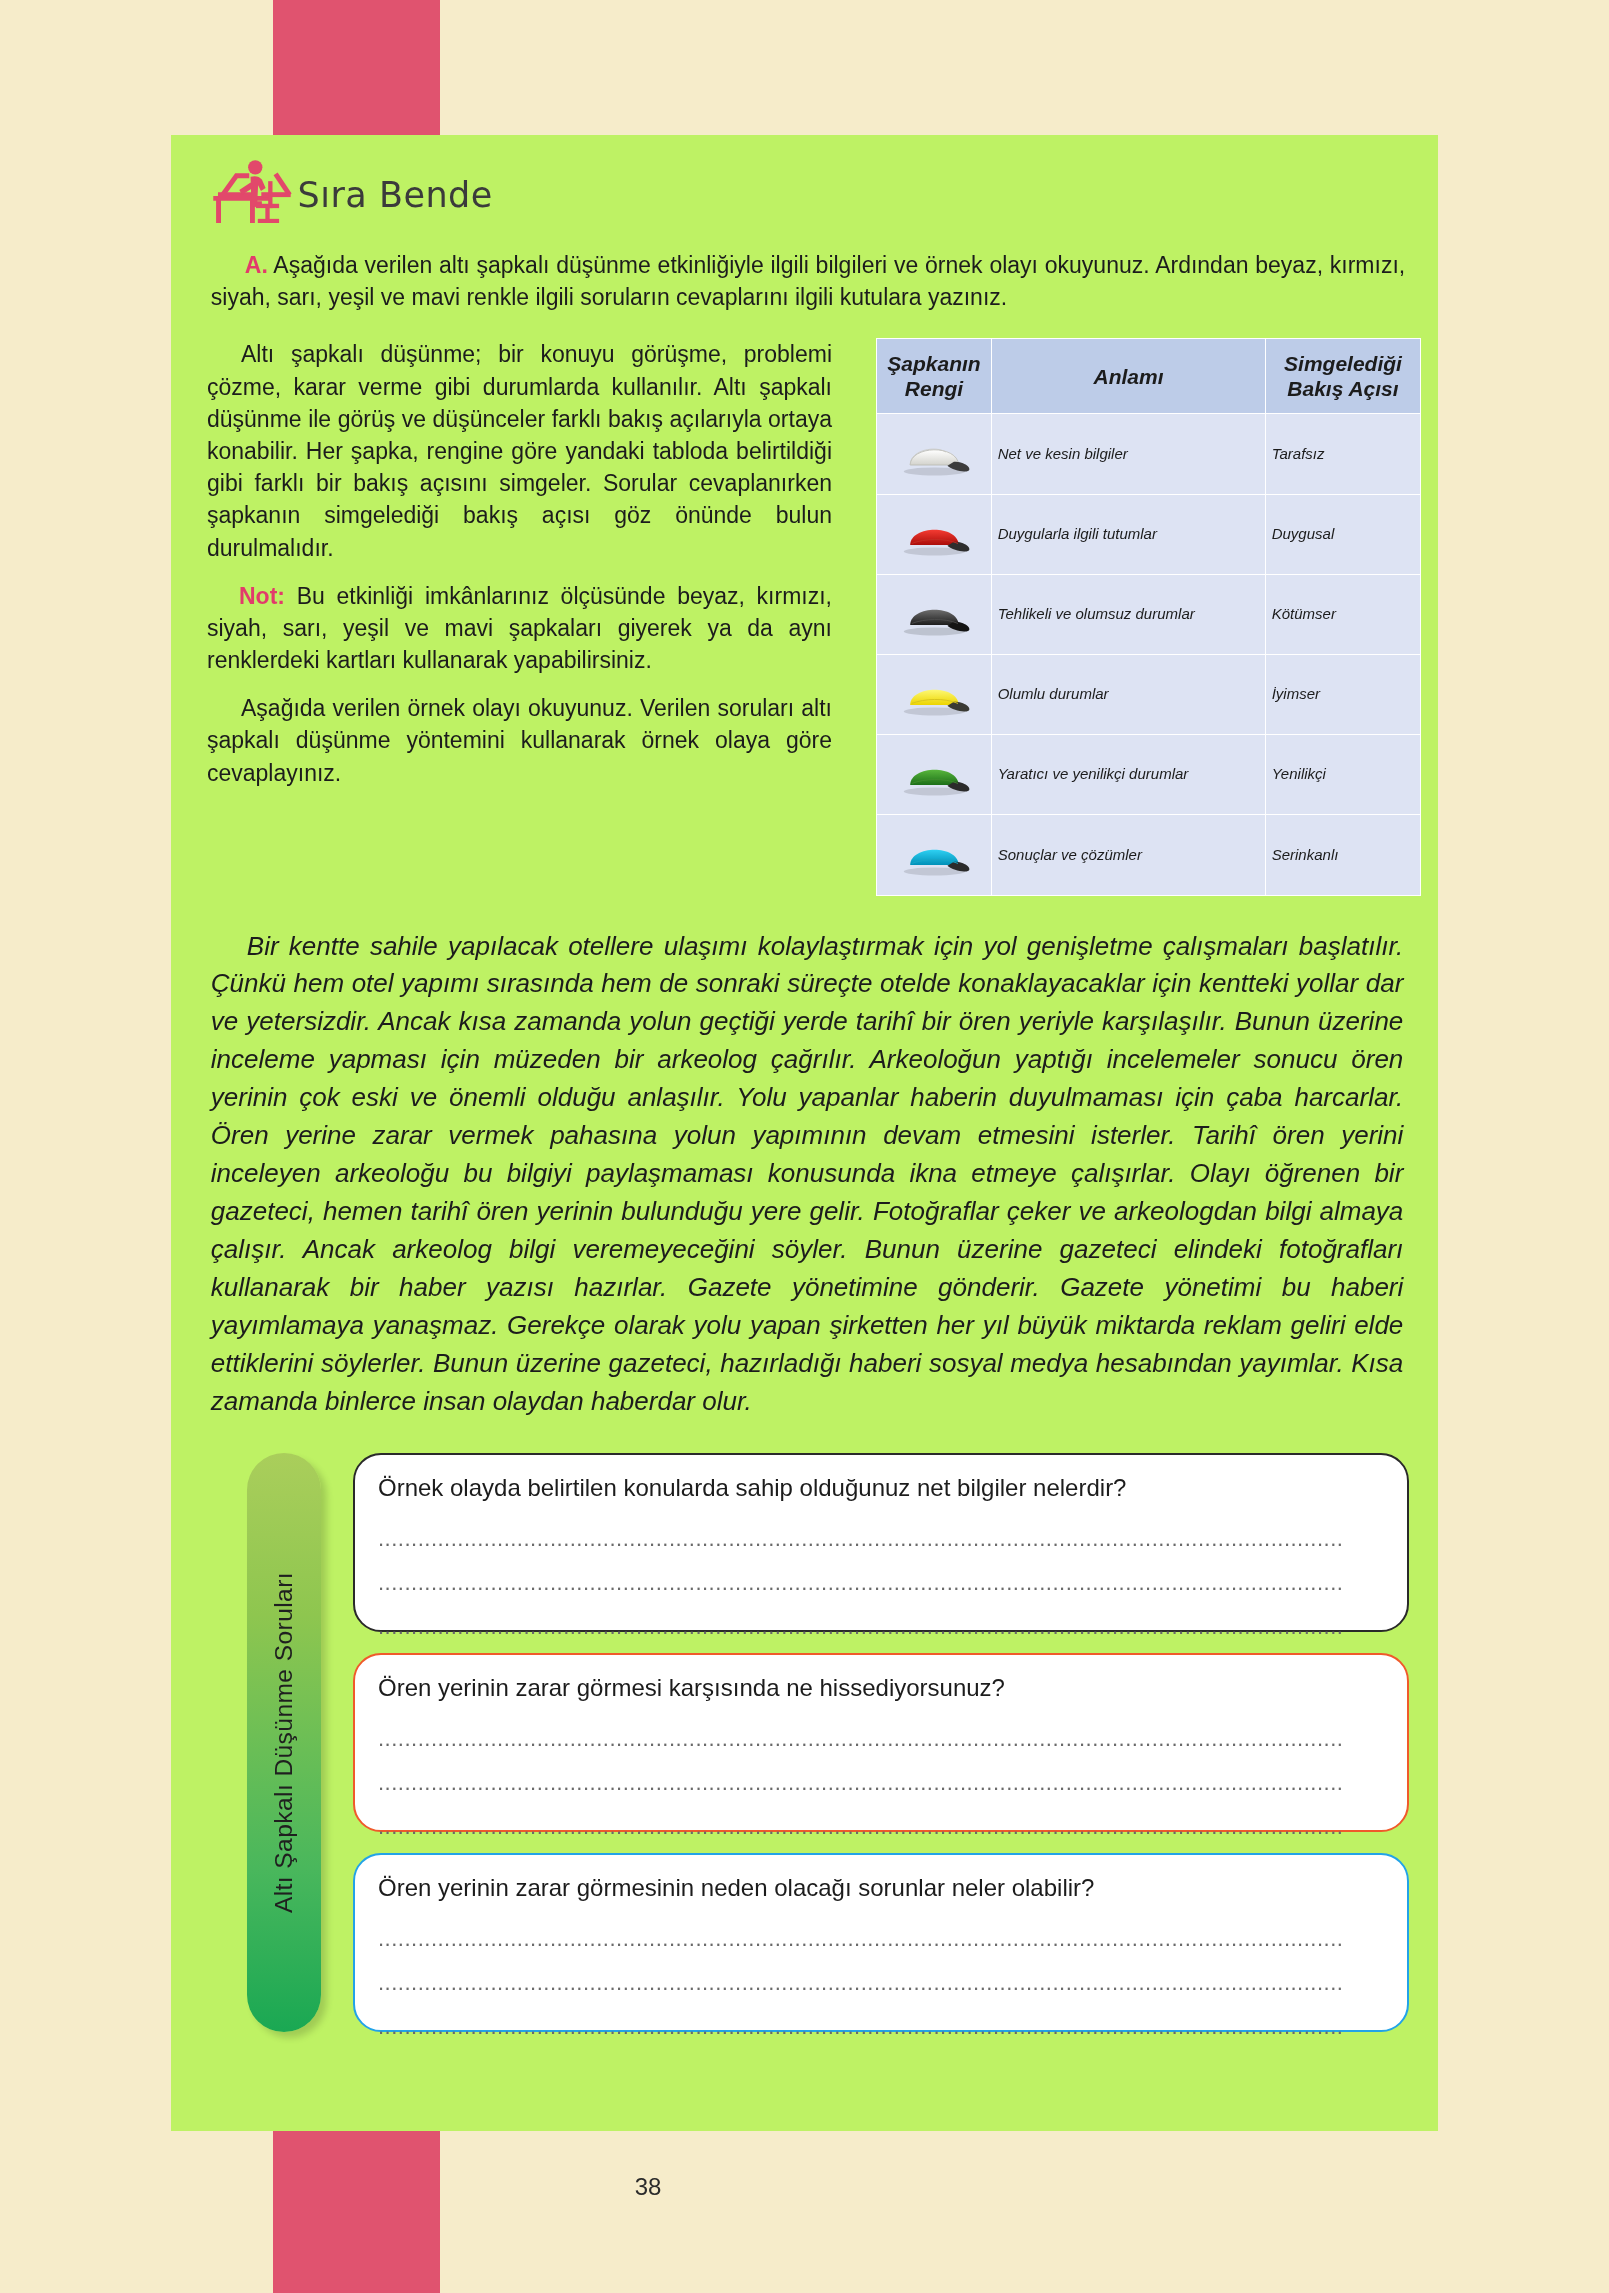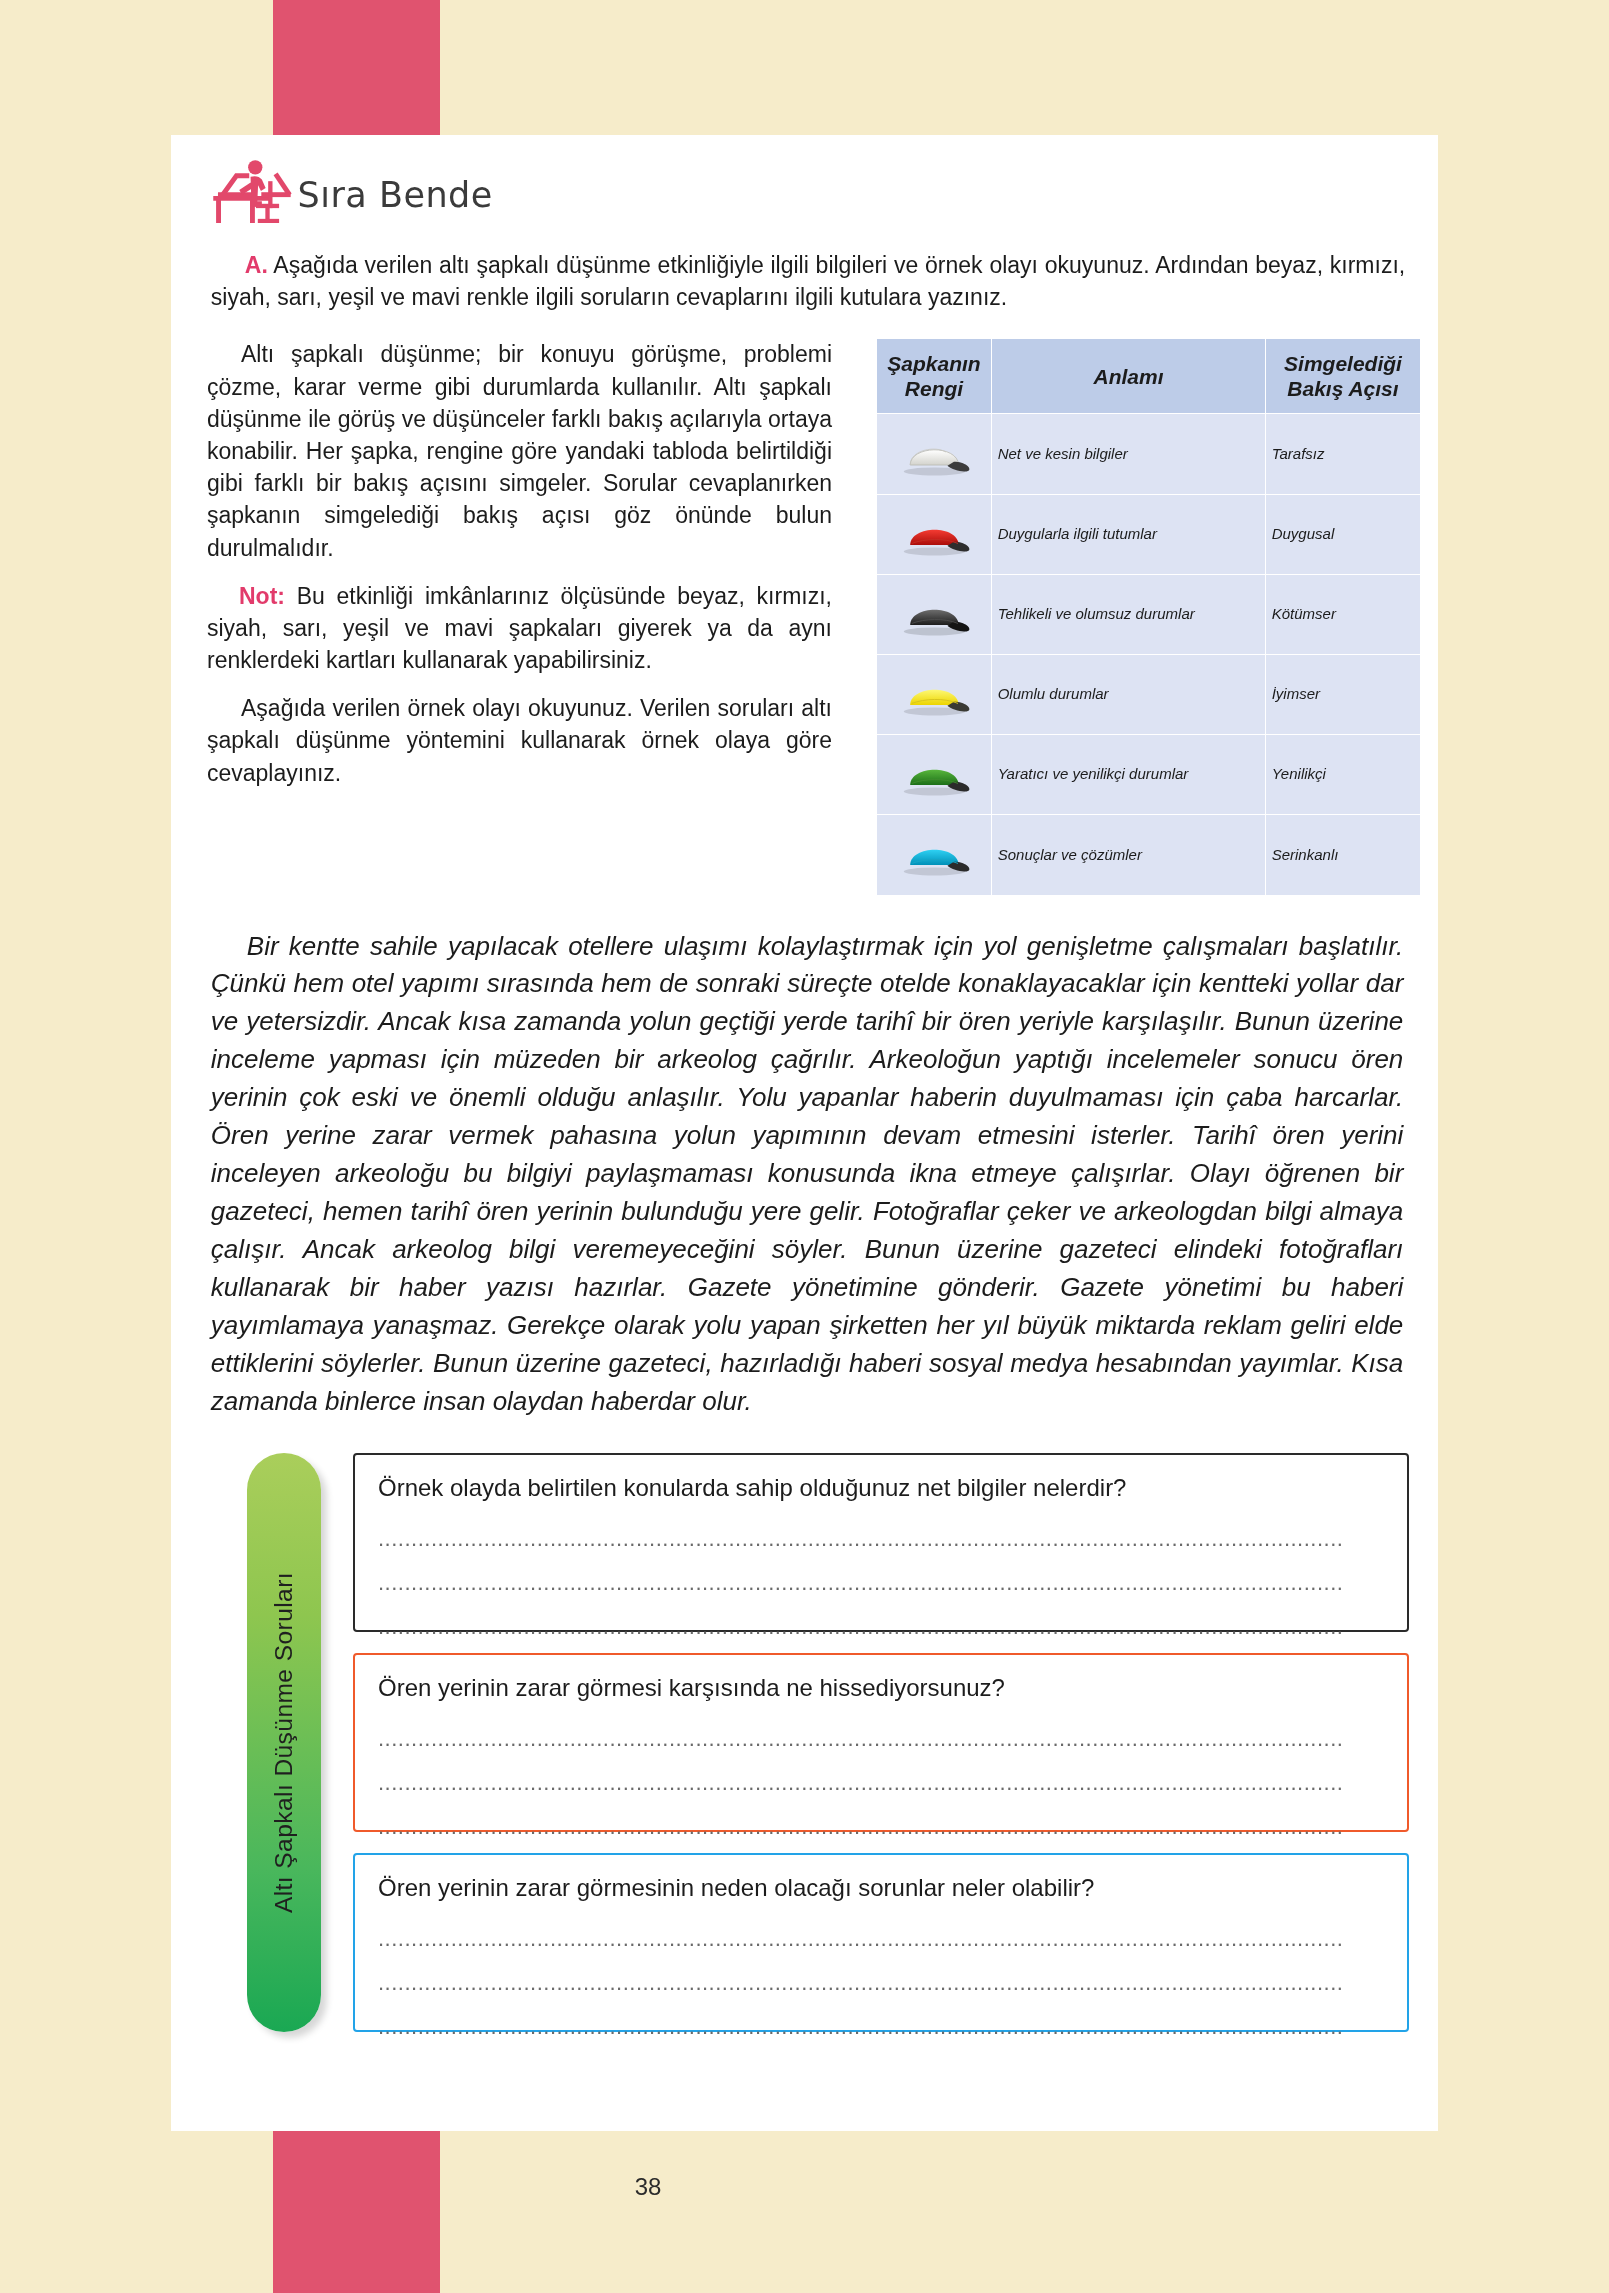--- a/index.html
+++ b/index.html
@@ -33,21 +33,21 @@
     background: #e0536f;
   }
 
   
   .page-sheet {
     position: absolute;
     left: 171px;
     top: 135px;
     width: 1267px;
     height: 1996px;
-    background: #ffffff;
+    background: #bef264;
     box-sizing: border-box;
   }
 
   .page-inner {
     position: absolute;
     left: 36px;
     top: 9.5px;
     width: 1202px;
   }
 
@@ -193,21 +193,21 @@
     letter-spacing: 0.4px;
     white-space: nowrap;
   }
   .qboxes {
     flex: 1;
     display: flex;
     flex-direction: column;
     gap: 21px;
   }
   .qbox {
-    border-radius: 4px;
+    border-radius: 28px;
     box-sizing: border-box;
     height: 179px;
     padding: 17px 23px 0 23px;
     background: #ffffff;
   }
   .qbox.white-hat { border: 2.4px solid #2a2a2a; }
   .qbox.red-hat   { border: 2.4px solid #f05a2b; }
   .qbox.blue-hat  { border: 2.4px solid #22a3e8; }
   .qtext {
     font-size: 24px;

